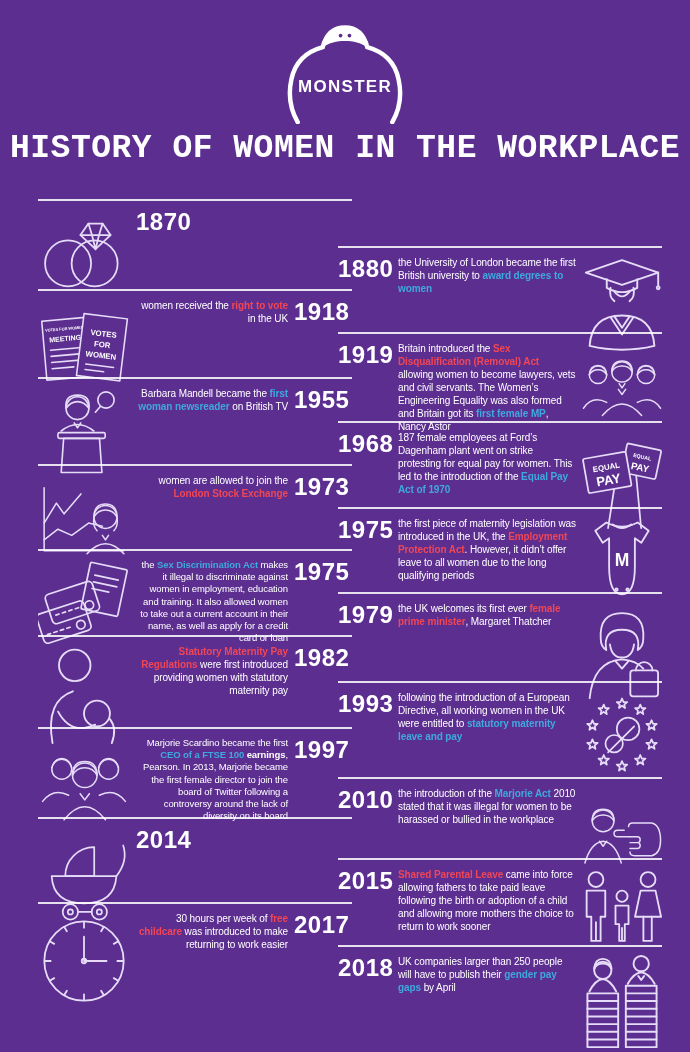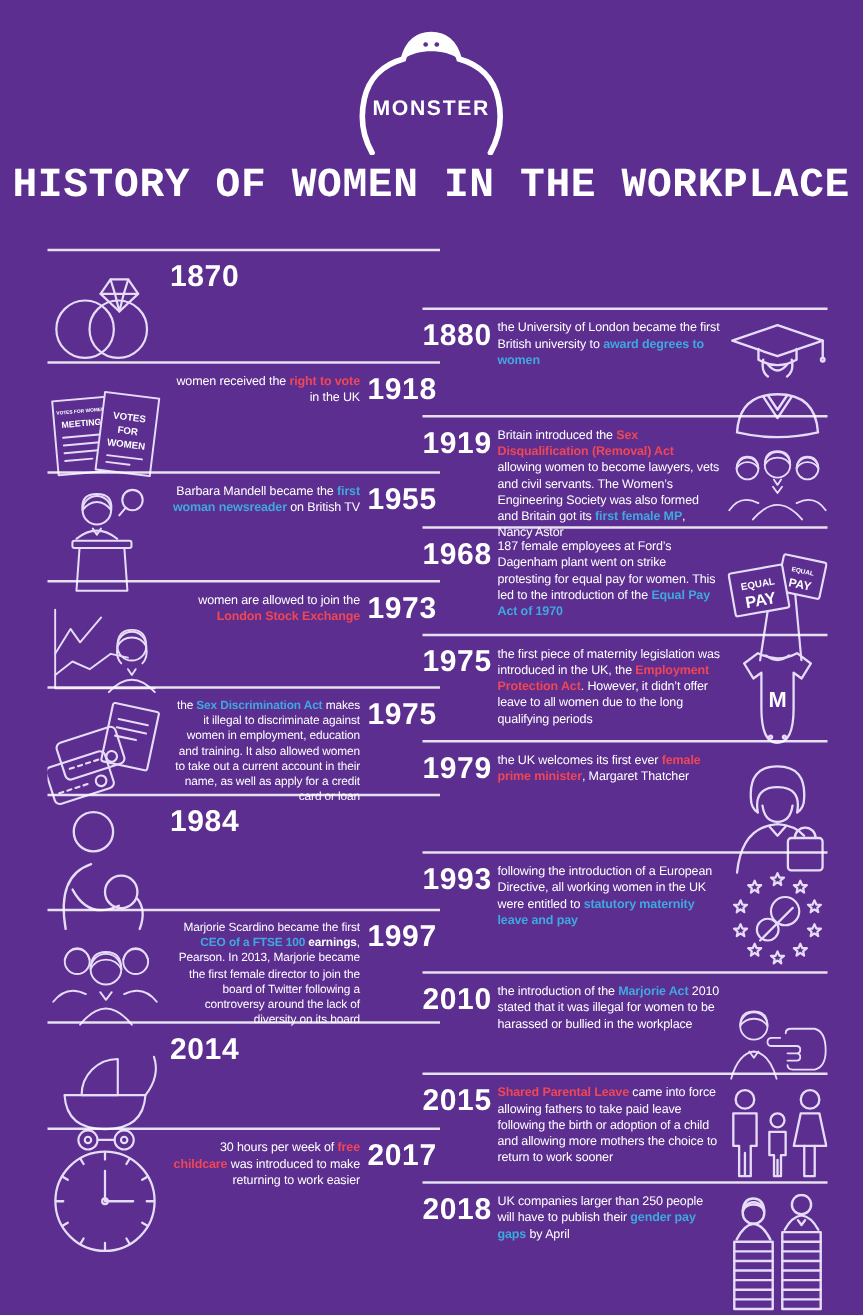--- a/index.html
+++ b/index.html
@@ -98,21 +98,21 @@
           <path class="ln" d="M64 84 h36 M64 91 h24"></path>
         </g>
       </svg>
     </div>
     <p class="txt"><span class="seg-plain">women received the </span><span class="seg-red">right to vote</span><span class="seg-plain"> in the UK</span></p>
     <div class="year">1918</div>
   </section>
 
   <section class="entry right" style="top:332px">
     <div class="year">1919</div>
-    <p class="txt"><span class="seg-plain">Britain introduced the </span><span class="seg-red">Sex Disqualification (Removal) Act</span><span class="seg-plain"> allowing women to become lawyers, vets and civil servants. The Women’s Engineering Society was also formed and Britain got its </span><span class="seg-blue">first female MP</span><span class="seg-plain">, Nancy Astor</span></p>
+    <p class="txt"><span class="seg-plain">Britain introduced the </span><span class="seg-red">Sex Disqualification (Removal) Act</span><span class="seg-plain"> allowing women to become lawyers, vets and civil servants. The Women’s Engineering Equality was also formed and Britain got its </span><span class="seg-blue">first female MP</span><span class="seg-plain">, Nancy Astor</span></p>
     <div class="icon-box">
       <svg width="106" height="86" viewBox="0 0 110 92">
           <g class="ln">
         <circle cx="22" cy="32" r="12"></circle>
         <path d="M10 32 q1 -13 12 -13 q11 0 12 13 q-4 -7 -12 -7 q-8 0 -12 7"></path>
         <circle cx="88" cy="32" r="12"></circle>
         <path d="M76 32 q1 -13 12 -13 q11 0 12 13 q-4 -7 -12 -7 q-8 0 -12 7"></path>
         <circle cx="55" cy="28" r="14"></circle>
         <path d="M41 28 q0 -15 14 -15 q14 0 14 15 q-4 -8 -14 -8 q-10 0 -14 8"></path>
         <path d="M2 78 q12 -18 32 -8 M76 70 q20 -10 32 8 M28 88 q27 -32 54 0"></path>
@@ -239,21 +239,22 @@
       <svg width="88" height="100" viewBox="0 0 92 108">
           <g class="ln">
         <circle cx="36" cy="22" r="17"></circle>
         <path d="M12 106 Q4 60 34 50"></path>
         <circle cx="60" cy="74" r="14"></circle>
         <path d="M18 72 q14 26 40 14"></path>
         <path d="M76 106 q6 -16 -2 -26"></path>
       </g>
         </svg>
     </div>
-    <div class="year">1984</div>
+    <p class="txt"><span class="seg-red">Statutory Maternity Pay Regulations</span><span class="seg-plain"> were first introduced providing women with statutory maternity pay</span></p>
+    <div class="year">1982</div>
   </section>
 
   <section class="entry right" style="top:681px">
     <div class="year">1993</div>
     <p class="txt"><span class="seg-plain">following the introduction of a European Directive, all working women in the UK were entitled to </span><span class="seg-blue">statutory maternity leave and pay</span></p>
     <div class="icon-box">
       <svg width="88" height="88" viewBox="0 0 92 92">
         <defs>
             <path id="st" d="M0 -6 L1.8 -1.9 L6 -1.9 L2.6 1 L3.5 5 L0 2.4 L-3.5 5 L-2.6 1 L-6 -1.9 L-1.8 -1.9 Z"></path>
           </defs>

